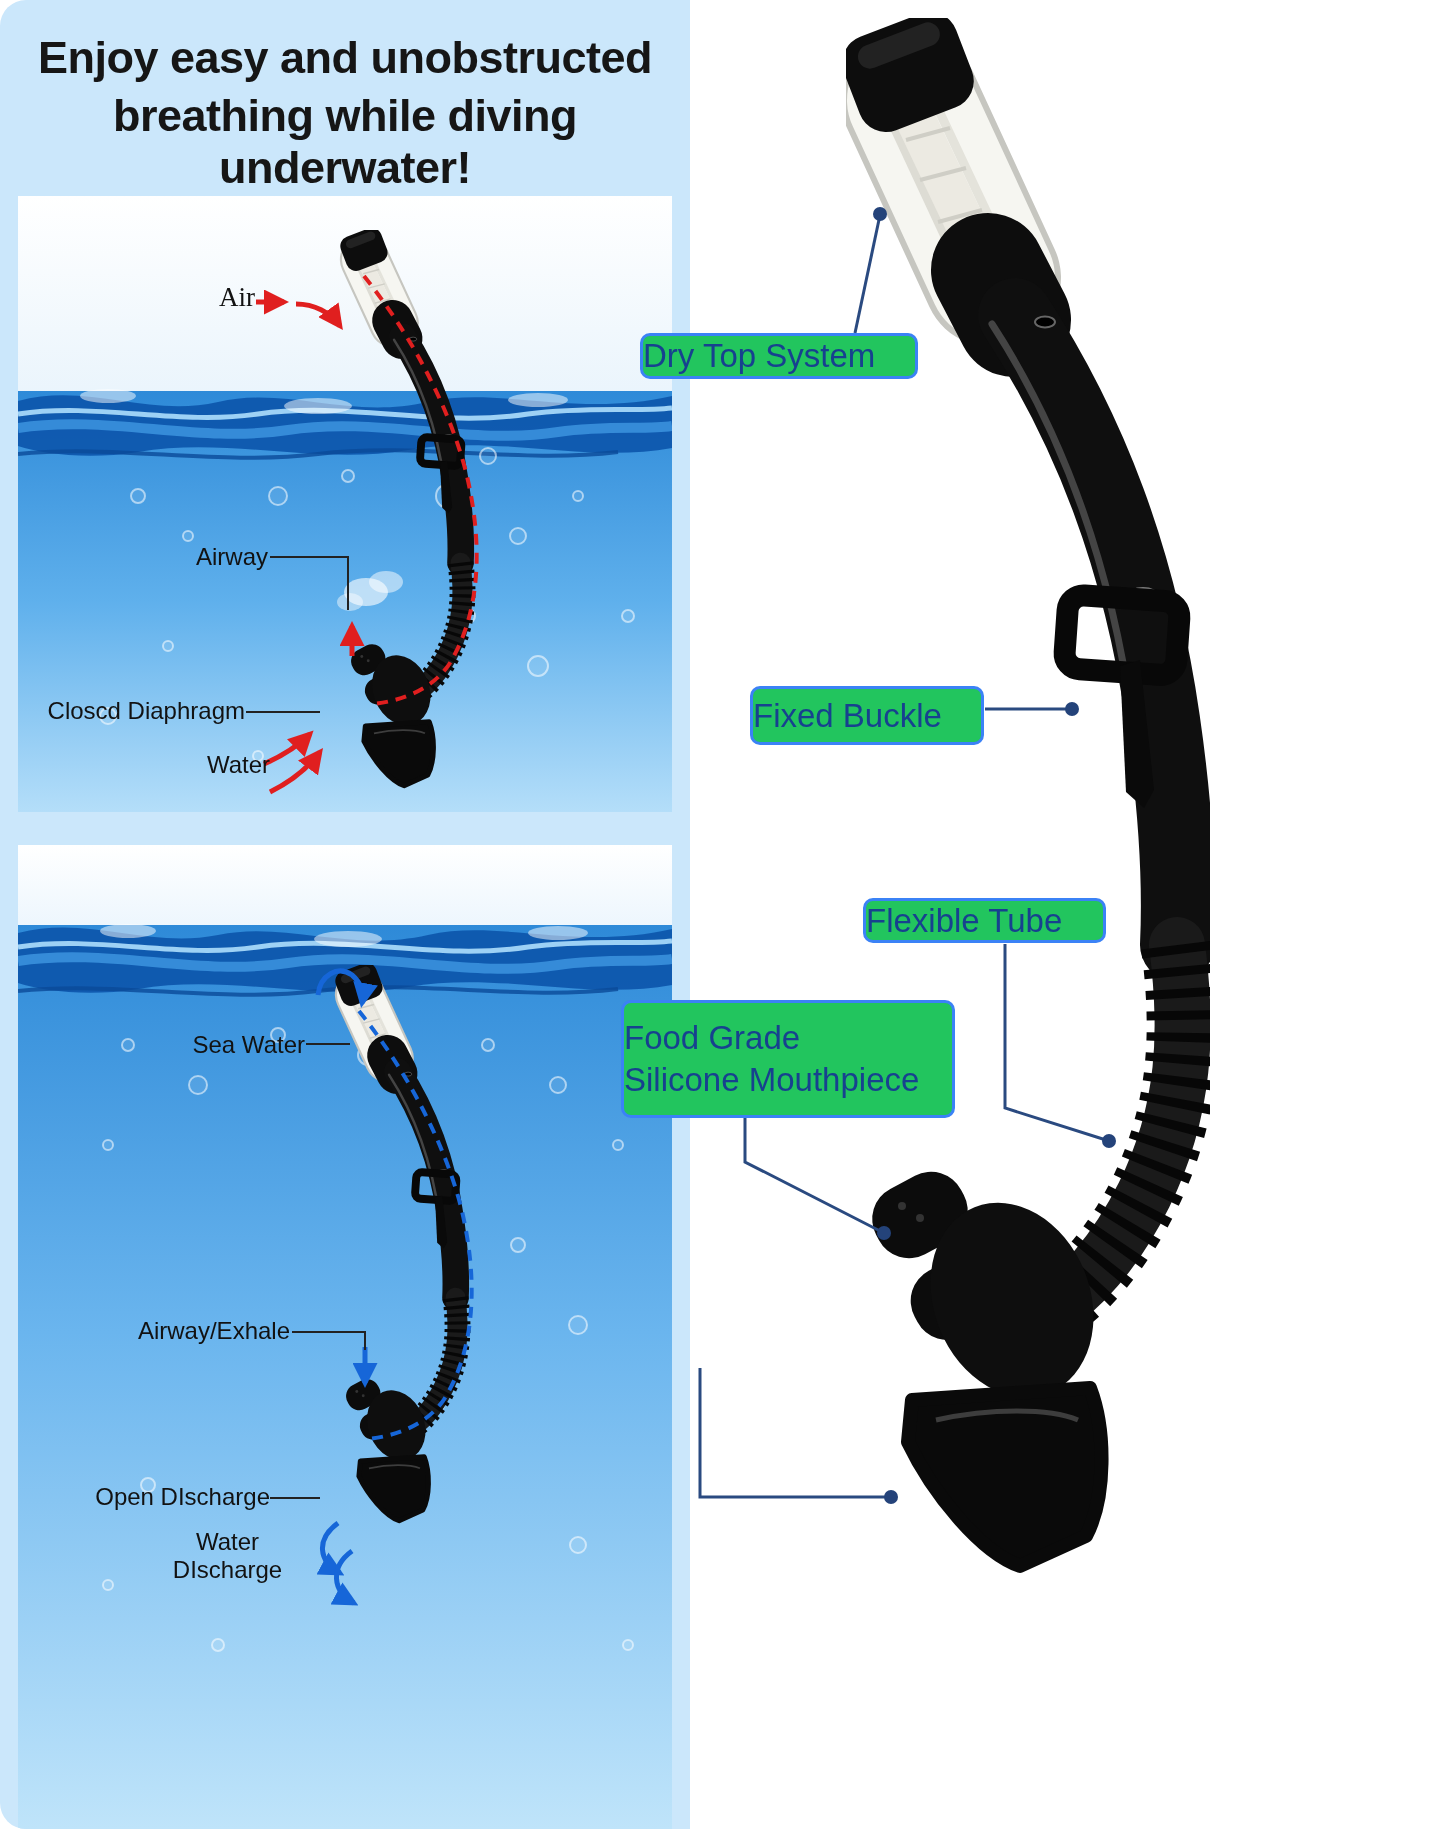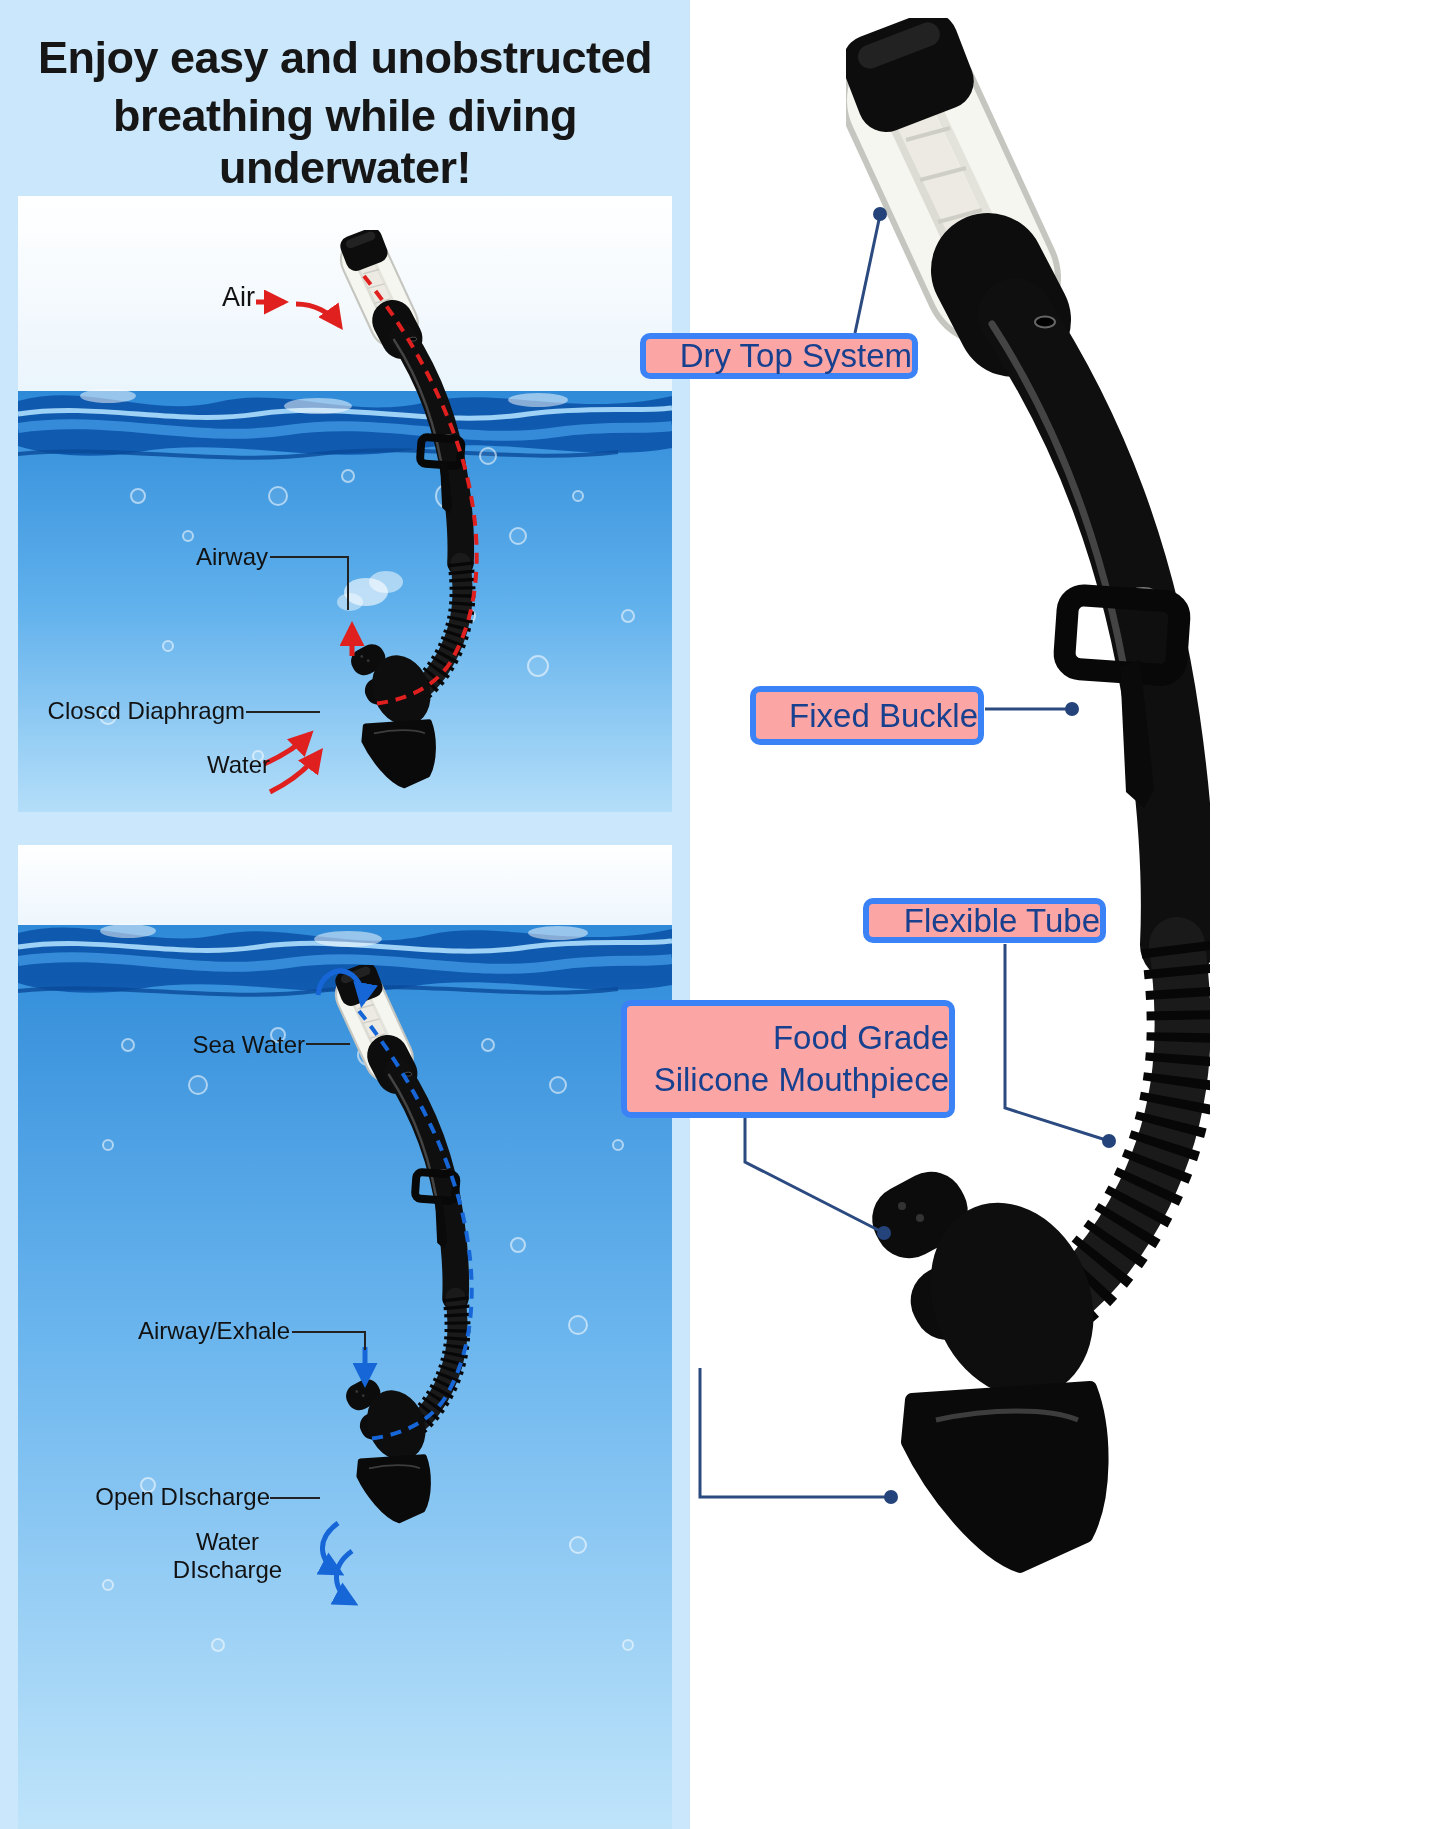--- a/index.html
+++ b/index.html
@@ -1,37 +1,37 @@
 <!DOCTYPE html>
 <html><head>
 <meta charset="utf-8">
 <style>
   html,body{margin:0;padding:0;background:#ffffff;}
   #stage{
     position:relative;width:1445px;height:1829px;overflow:hidden;
-    font-family:"Liberation Sans","DejaVu Sans",sans-serif;background:#ffffff;
+    font-family:"Liberation Sans","DejaVu Sans",sans-serif;background:#ffffff;border-radius:26px;
   }
   
   #left-col{position:absolute;left:0;top:0;width:690px;height:1829px;background:#cbe7fb;}
   .heading{
     position:absolute;left:0;width:690px;text-align:center;color:#161616;
     font-size:45px;font-weight:600;letter-spacing:-0.5px;
   }
   .panel{position:absolute;left:18px;width:654px;overflow:hidden;}
   .panel svg{display:block;}
   
   .lbl{position:absolute;color:#121212;font-size:24px;line-height:28px;}
   .lbl.right{text-align:right;}
   .lbl.center{text-align:center;}
-  .lbl.big{font-size:27px;}
+  .lbl.big{font-size:27px;font-family:Liberation Serif, serif;}
   
   .callout{
-    position:absolute;background:#fca5a5;border:6px solid #3b82f6;border-radius:10px;
+    position:absolute;background:#22c55e;border:3px solid #3b82f6;border-radius:10px;
     color:#17418f;font-size:33px;font-weight:500;display:flex;flex-direction:column;
-    align-items:flex-end;justify-content:center;text-align:center;line-height:42px;
+    align-items:flex-start;justify-content:center;text-align:center;line-height:42px;
     box-sizing:border-box;
   }
 </style>
 </head>
 <body>
 
 <svg width="0" height="0" style="position:absolute" aria-hidden="true">
   <defs>
     <symbol id="snorkelSym" viewBox="226 18 364 1560">
       <g>

